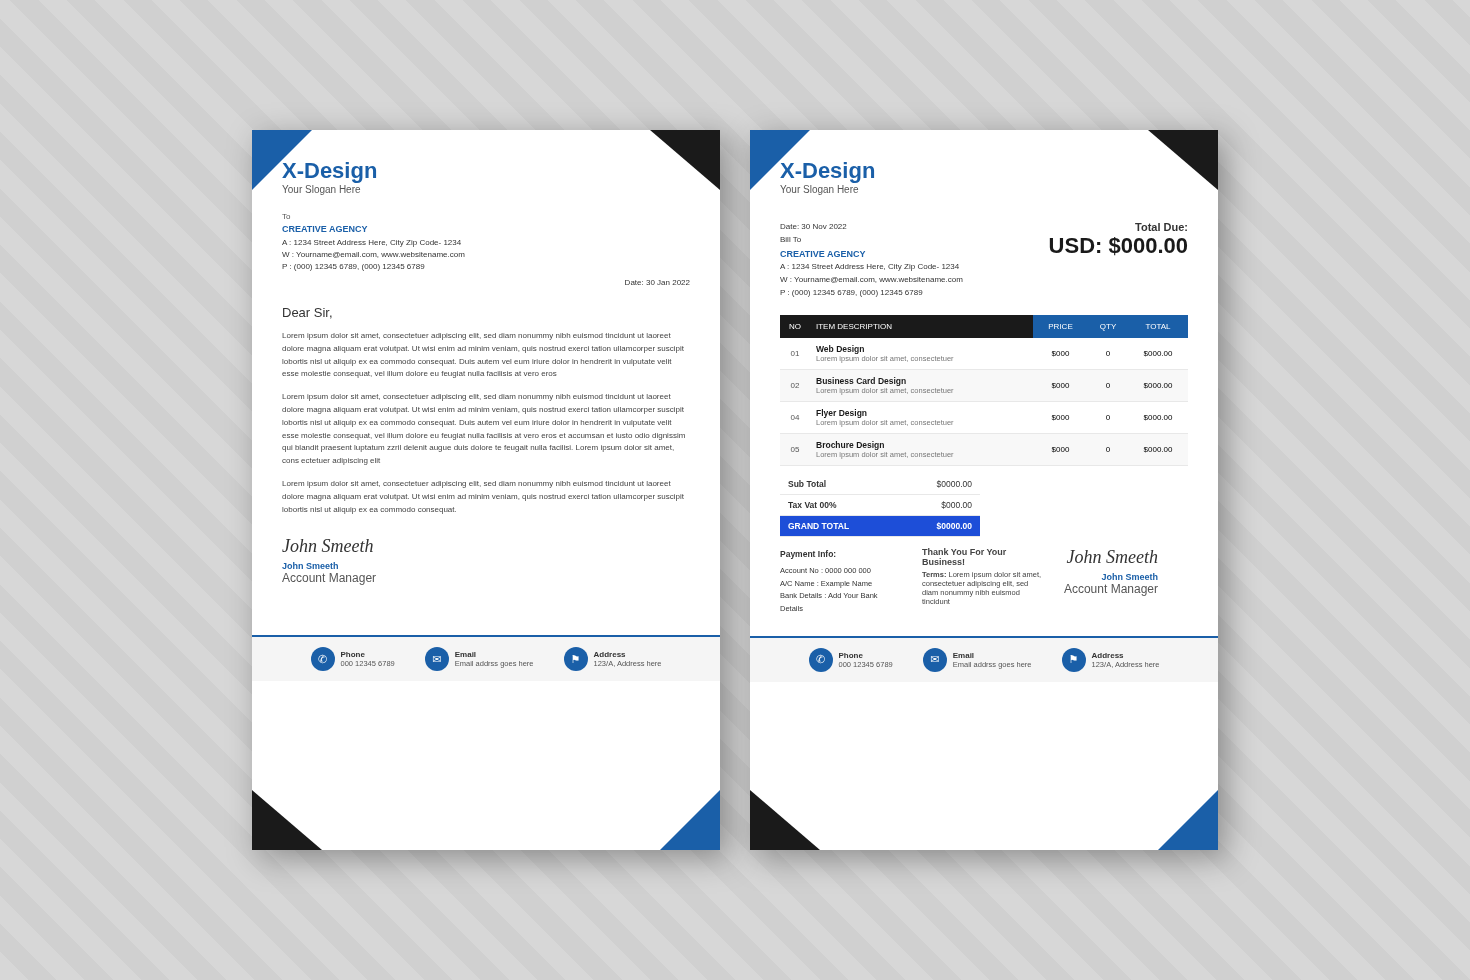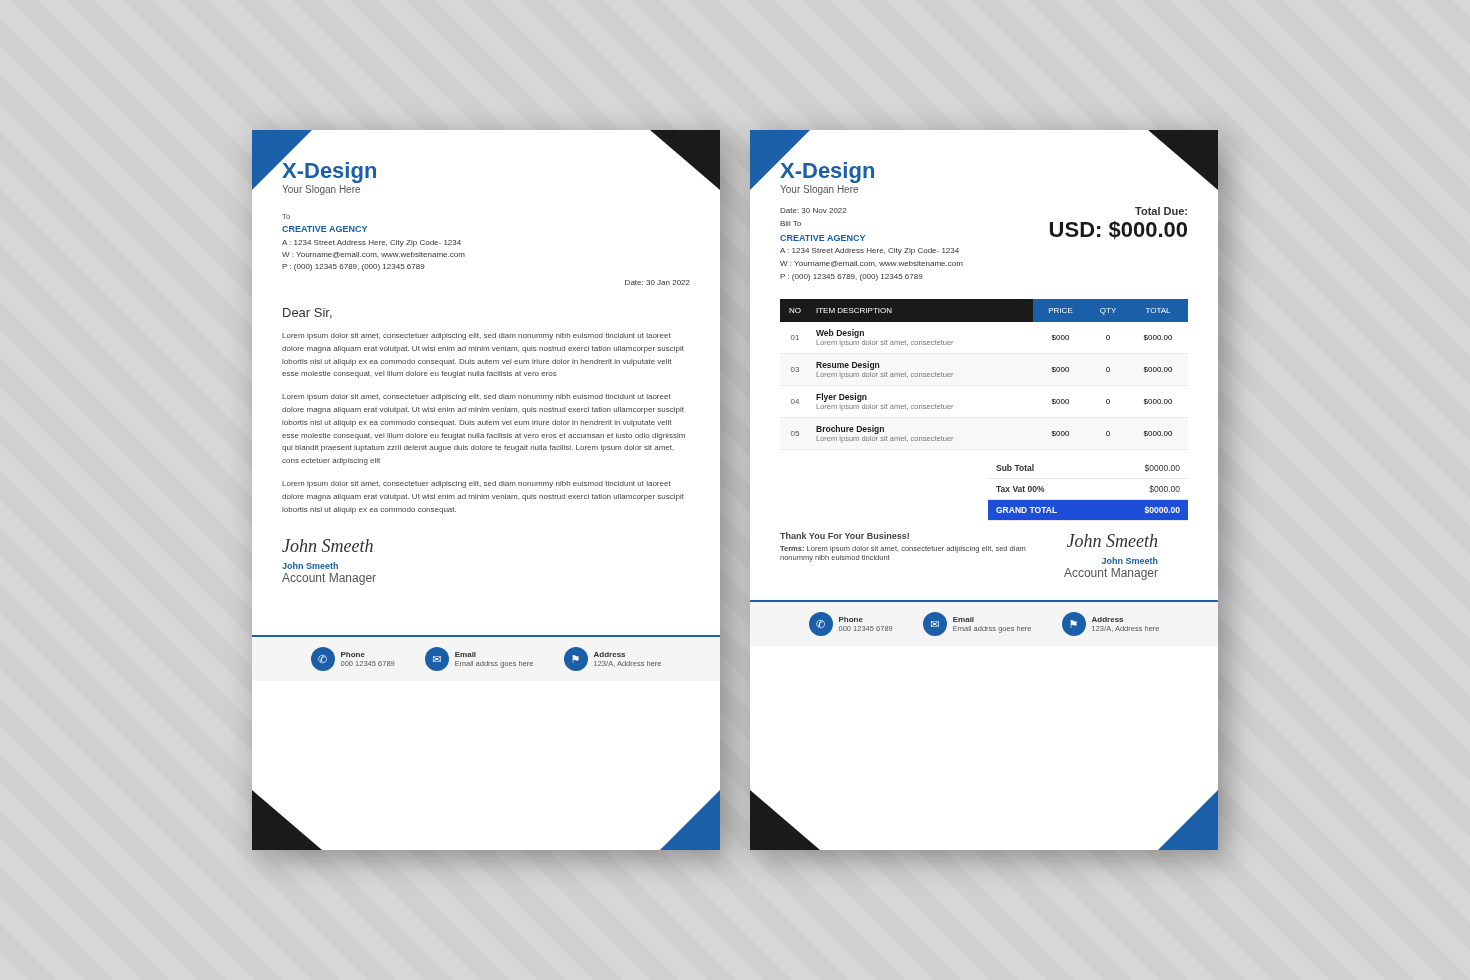--- a/index.html
+++ b/index.html
@@ -171,20 +171,21 @@
       font-weight: 900;
       color: #1a5fa8;
       letter-spacing: 2px;
     }
     .invoice-no { font-size: 9px; color: #333; }
     .invoice-meta {
       padding: 0 30px 8px 30px;
       display: flex;
       justify-content: space-between;
       align-items: flex-start;
+      margin-top: 16px;
     }
     .invoice-bill { font-size: 8px; color: #333; line-height: 1.6; }
     .invoice-bill .bill-agency { font-weight: 700; color: #1a5fa8; font-size: 9px; }
     .total-due-area { text-align: right; }
     .total-due-label { font-size: 11px; color: #333; font-weight: 600; }
     .total-due-amount { font-size: 22px; font-weight: 900; color: #1a1a1a; }
     
     .invoice-table {
       margin: 8px 30px;
       border-collapse: collapse;
@@ -222,21 +223,21 @@
       color: #555;
       font-size: 8px;
     }
     .item-name { font-weight: 700; font-size: 8.5px; color: #1a1a1a; }
     .item-desc { font-size: 7.5px; color: #777; }
     .td-center { text-align: center; }
     
     .totals-section {
       margin: 0 30px;
       display: flex;
-      justify-content: flex-end;
+      justify-content: flex-start;
     }
     .totals-table {
       width: 200px;
       font-size: 8.5px;
       border-collapse: collapse;
     }
     .totals-table td {
       padding: 5px 8px;
       border-bottom: 1px solid #e8e8e8;
     }
@@ -370,23 +371,23 @@
       <td class="no-col td-center">01</td>
       <td>
         <div class="item-name">Web Design</div>
         <div class="item-desc">Lorem ipsum dolor sit amet, consectetuer</div>
       </td>
       <td class="td-center">$000</td>
       <td class="td-center">0</td>
       <td class="td-center">$000.00</td>
     </tr>
           <tr>
-      <td class="no-col td-center">03</td>
+      <td class="no-col td-center">02</td>
       <td>
-        <div class="item-name">Resume Design</div>
+        <div class="item-name">Business Card Design</div>
         <div class="item-desc">Lorem ipsum dolor sit amet, consectetuer</div>
       </td>
       <td class="td-center">$000</td>
       <td class="td-center">0</td>
       <td class="td-center">$000.00</td>
     </tr>
           <tr>
       <td class="no-col td-center">04</td>
       <td>
         <div class="item-name">Flyer Design</div>
@@ -422,20 +423,35 @@
         </tr>
         <tr class="grand-total-row">
           <td>GRAND TOTAL</td>
           <td style="text-align:right;">$0000.00</td>
         </tr>
       </tbody>
         </table>
     </div>
 
     <div class="invoice-bottom">
+      <div class="payment-info">
+        <div class="pay-title">Payment Info:</div>
+        <div>
+          <span>Account No</span>
+          <span>: 0000 000 000</span>
+        </div>
+        <div>
+          <span>A/C Name</span>
+          <span>: Example Name</span>
+        </div>
+        <div>
+          <span>Bank Details</span>
+          <span>: Add Your Bank Details</span>
+        </div>
+      </div>
       <div class="thanks-section">
         <div class="thanks-title">Thank You For Your Business!</div>
         <div>
           <strong>Terms:</strong>
           <span>Lorem ipsum dolor sit amet, consectetuer adipiscing elit, sed diam nonummy nibh euismod tincidunt</span>
         </div>
       </div>
       <div class="invoice-signature">
         <div class="signature-cursive">John Smeeth</div>
         <div class="signer-name">John Smeeth</div>

